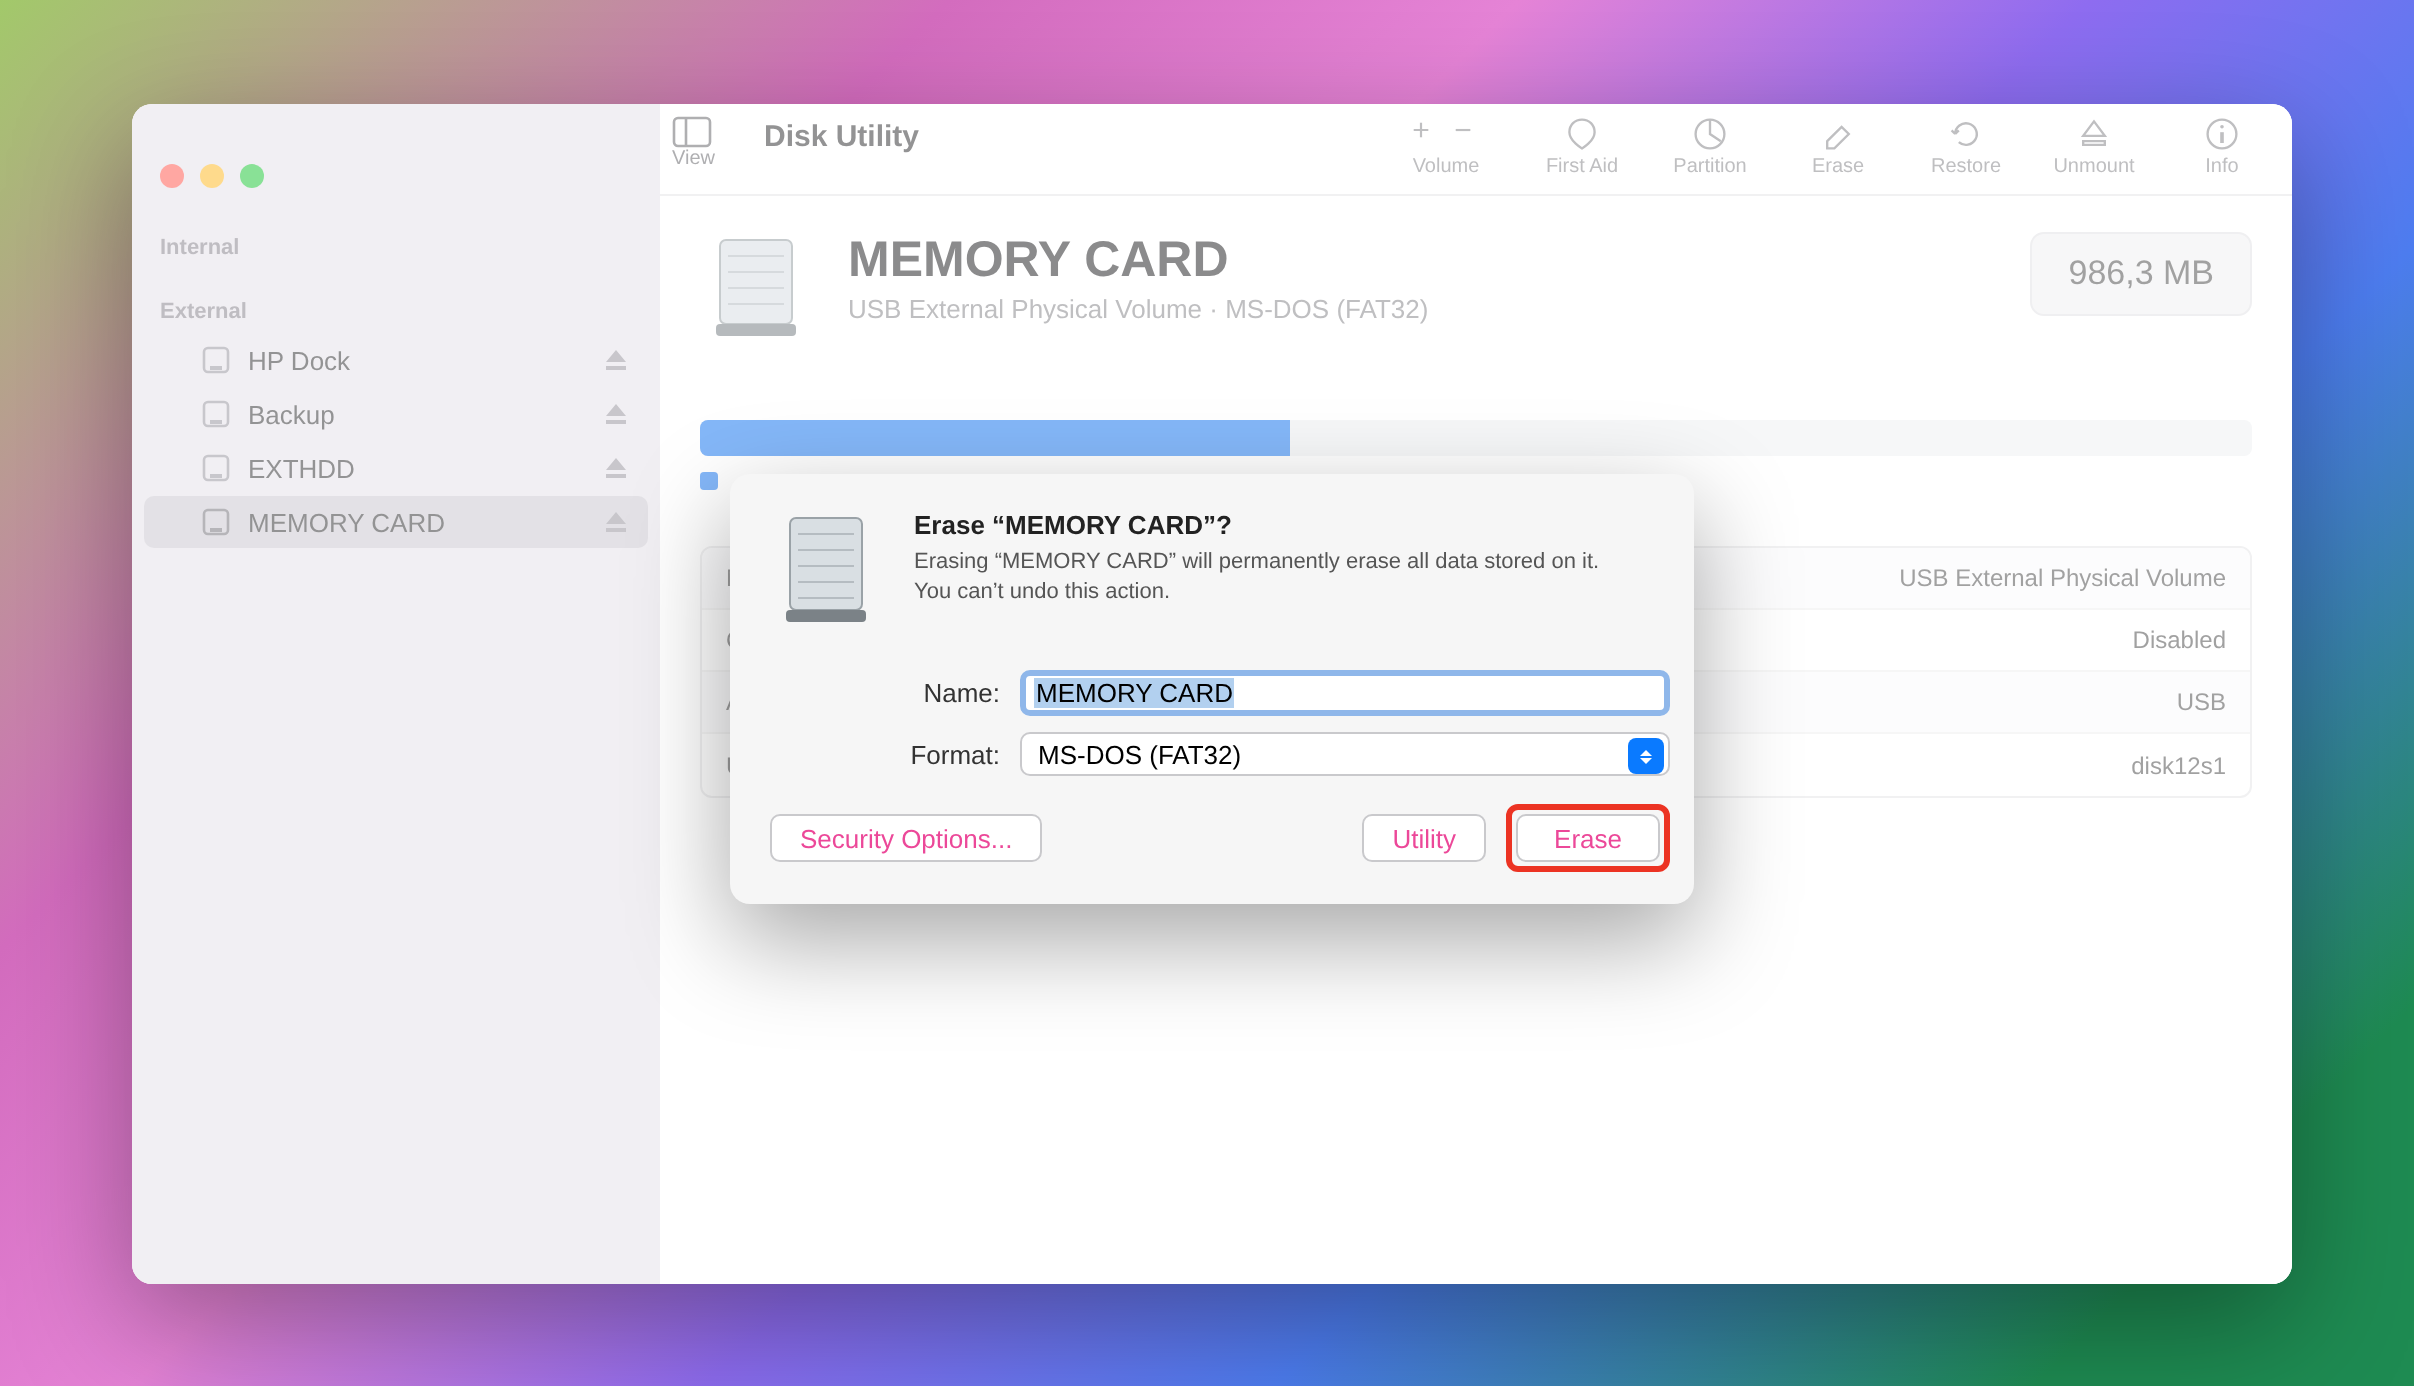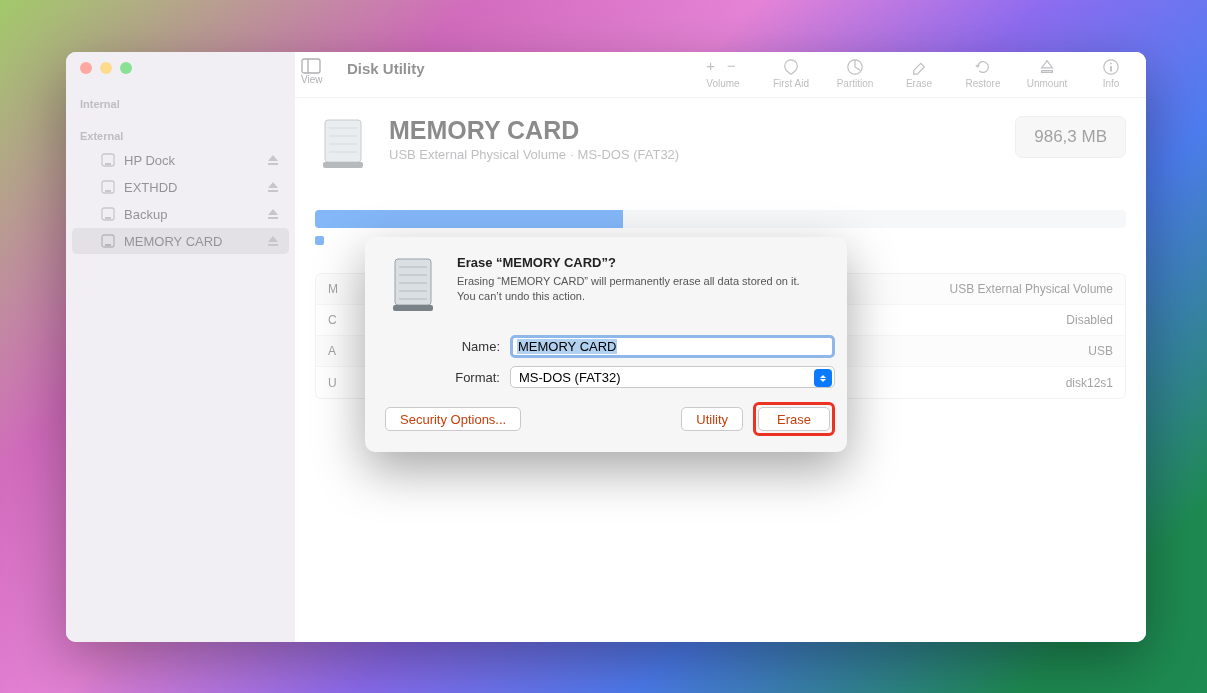--- a/index.html
+++ b/index.html
@@ -10,21 +10,21 @@
   }
   .window {
     position: absolute; left: 66px; top: 52px; width: 1080px; height: 590px;
     background: #fff; border-radius: 10px; box-shadow: 0 20px 60px rgba(0,0,0,0.35);
     display: flex; overflow: hidden;
   }
   
   .dimmer { position:absolute; inset:0; background:rgba(255,255,255,0.45); pointer-events:none; z-index:5; }
 
   
-  .sidebar { width: 229px; height: 100%; background: #e6e2e9; padding-top: 4px; position: relative; }
+  .sidebar { width: 264px; height: 100%; background: #e6e2e9; padding-top: 24px; position: relative; }
   .traffic { display:flex; gap:8px; padding: 6px 0 18px 14px; }
   .dot { width:12px; height:12px; border-radius:50%; }
   .dot.red{background:#ff5f57;} .dot.yel{background:#febc2e;} .dot.grn{background:#28c840;}
   .side-section-label { font-size:11px; color:#8b8790; font-weight:600; padding: 6px 14px 4px; }
   .side-item { display:flex; align-items:center; gap:8px; padding: 5px 10px 5px 28px; font-size:13px; color:#3b3b3d; border-radius:5px; margin: 1px 6px; position:relative; }
   .side-item.selected { background: rgba(128,128,140,0.25); }
   .chev { position:absolute; left:10px; top:7px; width:10px; color:#7d7a82; }
   .disk-ic { width:16px; height:16px; flex:0 0 16px; }
   .side-sub { font-size:11px; color:#9a979f; margin-left:4px;}
   .eject { margin-left:auto; width:12px; height:12px; color:#9b98a1; }
@@ -82,21 +82,21 @@
     flex:1; height:22px; border:1px solid #c9c9cc; border-radius:5px; background:#fff;
     display:flex; align-items:center; padding:0 8px; font-size:13px; position:relative;
   }
   .fselect .arrow {
     position:absolute; right:2px; top:2px; width:18px; height:18px; background:#0a7aff;
     border-radius:4px; display:flex; flex-direction:column; align-items:center; justify-content:center;
   }
   .fselect .arrow::before{content:"";border:3px solid transparent;border-bottom-color:#fff;margin-bottom:1px;}
   .fselect .arrow::after{content:"";border:3px solid transparent;border-top-color:#fff;}
   .modal-btns { display:flex; align-items:center; margin-top:14px; gap:10px;}
-  .mbtn { height:24px; padding:0 14px; border:1px solid #c9c9cc; border-radius:5px; background:#fff; font-size:13px; color:#c2410c; display:flex; align-items:center;}
+  .mbtn { height:24px; padding:0 14px; border:1px solid #c9c9cc; border-radius:5px; background:#fff; font-size:13px; color:#ec4899; display:flex; align-items:center;}
   .spacer{flex:1;}
   .erase-hl { border:3px solid #ec3323; border-radius:6px; padding:2px; }
   .erase-hl .mbtn{ padding:0 18px; }
 
   
   .drive-svg rect.body{ fill:#d9dfe3; stroke:#9aa2a7; stroke-width:1;}
   .drive-svg rect.base{ fill:#7b8287;}
   .drive-svg line{ stroke:#b5bcc1; stroke-width:1;}
 </style>
 </head>
@@ -123,31 +123,31 @@
       <span>HP Dock</span>
       <svg class="eject" viewBox="0 0 12 12">
           <path d="M6 1l5 6H1z M1 9h10v2H1z" fill="currentColor"></path>
         </svg>
     </div>
     <div class="side-item">
       <svg class="disk-ic" viewBox="0 0 16 16">
           <rect x="2" y="2" width="12" height="12" rx="2" fill="none" stroke="#9c99a2" stroke-width="1.3"></rect>
           <rect x="5" y="11" width="6" height="2" fill="#9c99a2"></rect>
         </svg>
-      <span>EXTHDD</span>
+      <span>Backup</span>
       <svg class="eject" viewBox="0 0 12 12">
           <path d="M6 1l5 6H1z M1 9h10v2H1z" fill="currentColor"></path>
         </svg>
     </div>
     <div class="side-item">
       <svg class="disk-ic" viewBox="0 0 16 16">
           <rect x="2" y="2" width="12" height="12" rx="2" fill="none" stroke="#9c99a2" stroke-width="1.3"></rect>
           <rect x="5" y="11" width="6" height="2" fill="#9c99a2"></rect>
         </svg>
-      <span>Backup</span>
+      <span>EXTHDD</span>
       <svg class="eject" viewBox="0 0 12 12">
           <path d="M6 1l5 6H1z M1 9h10v2H1z" fill="currentColor"></path>
         </svg>
     </div>
     <div class="side-item selected">
       <svg class="disk-ic" viewBox="0 0 16 16">
           <rect x="2" y="2" width="12" height="12" rx="2" fill="none" stroke="#7a7880" stroke-width="1.3"></rect>
           <rect x="5" y="11" width="6" height="2" fill="#7a7880"></rect>
         </svg>
       <span>MEMORY CARD</span>

